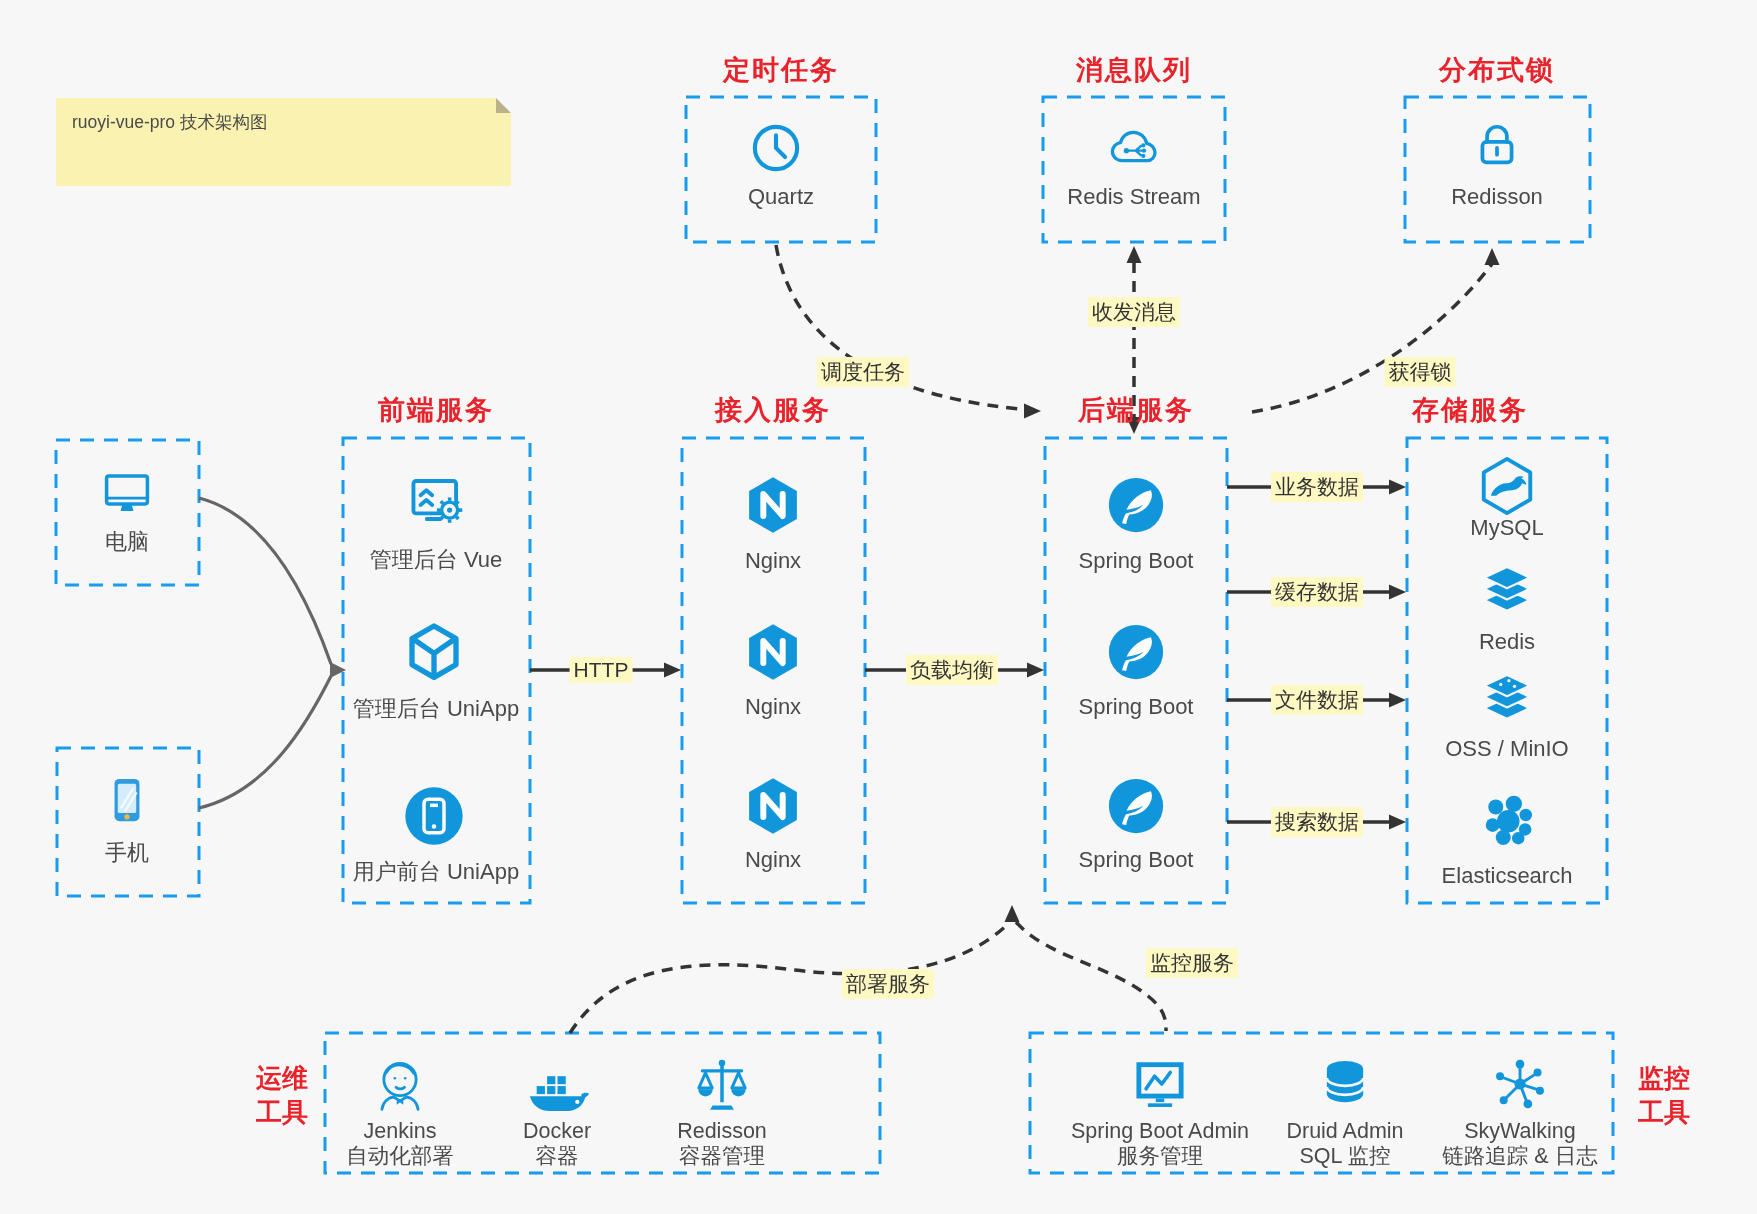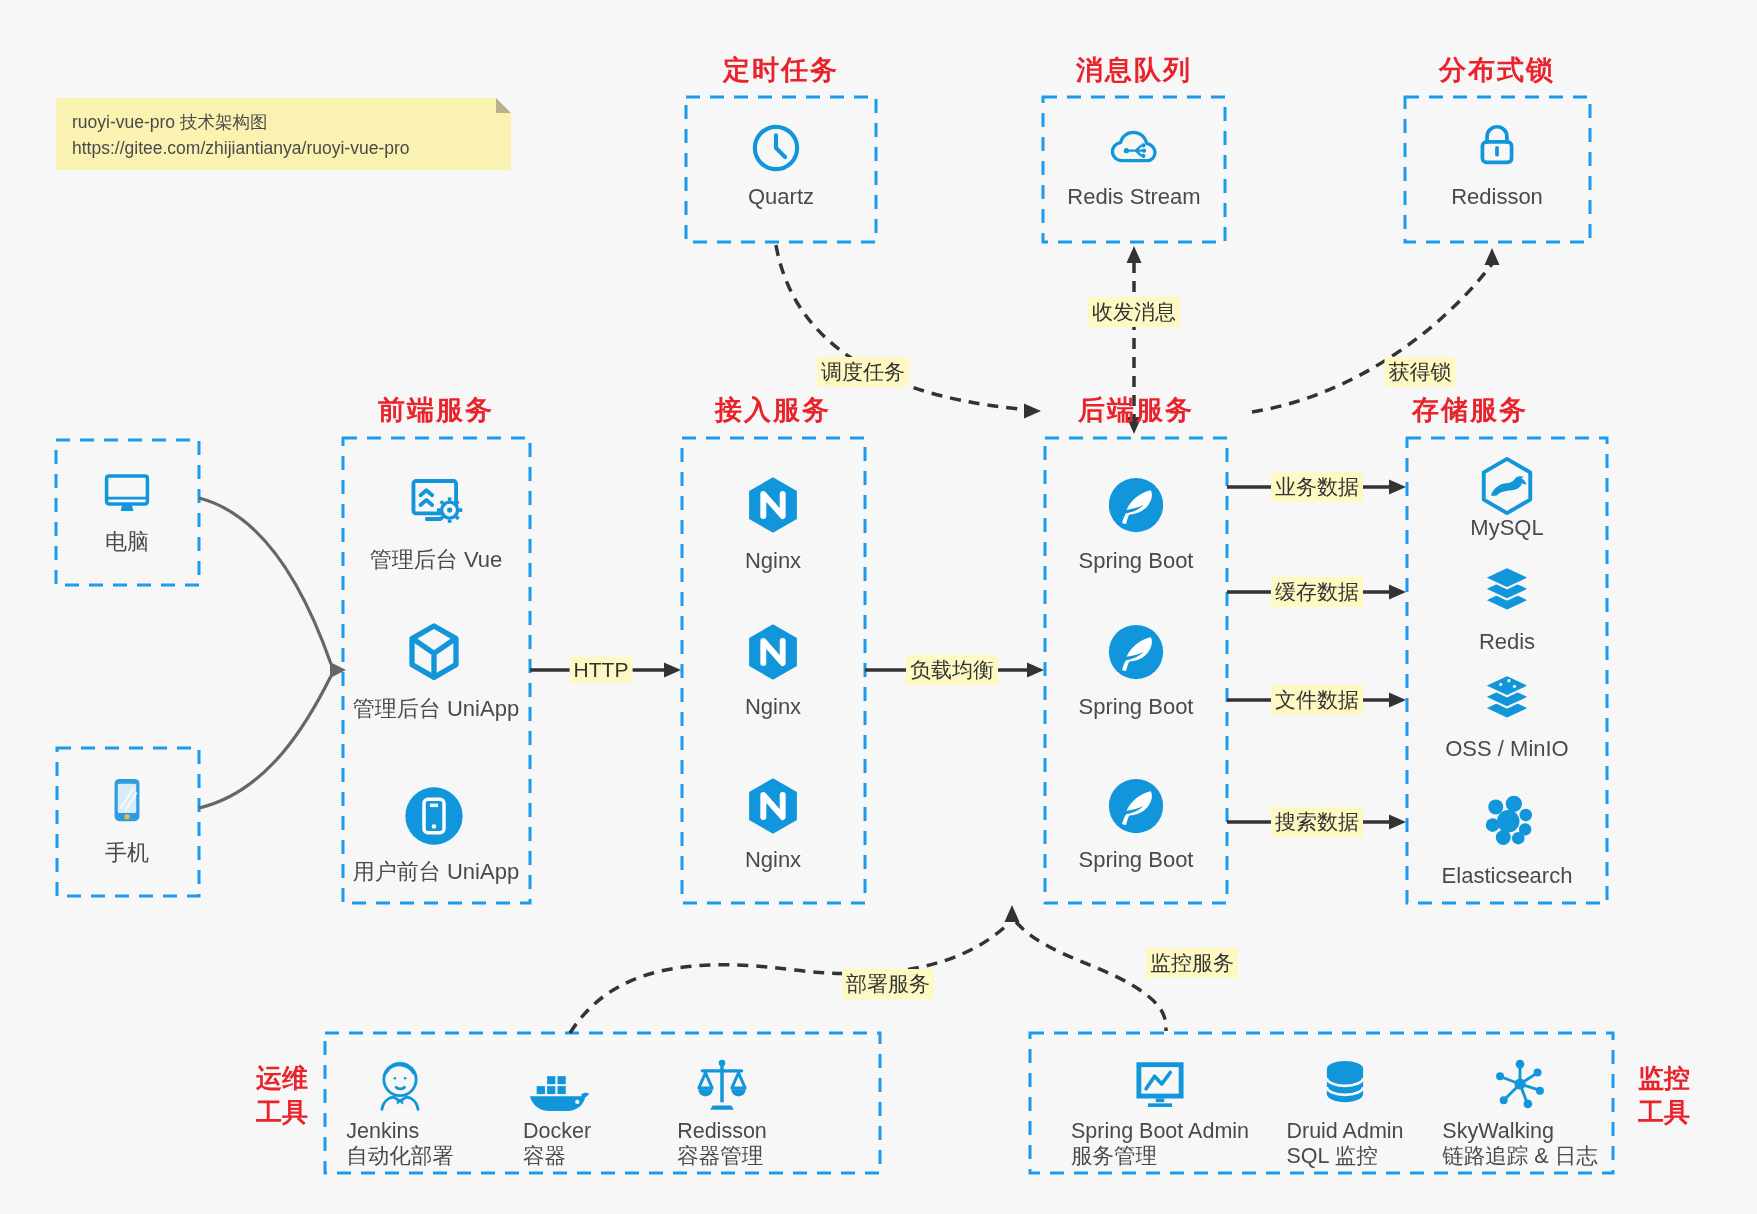--- a/index.html
+++ b/index.html
@@ -1,30 +1,30 @@
 <!DOCTYPE html>
 <html><head>
 <meta charset="utf-8">
 <style>
   html,body{margin:0;padding:0;background:#f7f7f7;}
   .canvas{position:relative;width:1757px;height:1214px;background:#f7f7f7;
           font-family:"Liberation Sans","DejaVu Sans",sans-serif;overflow:hidden;}
   svg.overlay{position:absolute;left:0;top:0;z-index:1;}
-  .note{position:absolute;left:56px;top:98px;width:455px;height:72px;background:#faf2b0;z-index:2;}
+  .note{position:absolute;left:56px;top:98px;width:455px;height:88px;background:#faf2b0;z-index:2;}
   .note-text{padding:11px 16px;font-size:17.5px;line-height:1.5;color:#4a4a4a;white-space:nowrap;}
   .note-cut{position:absolute;top:0;right:0;width:0;height:0;border-top:16px solid #f7f7f7;border-left:16px solid transparent;}
   .note-fold{position:absolute;top:0;right:0;width:0;height:0;border-bottom:15px solid #b9b28b;border-right:15px solid transparent;}
   .col-title{position:absolute;transform:translateX(-50%);color:#e8232b;font-weight:bold;
              font-size:27px;letter-spacing:2px;white-space:nowrap;z-index:2;}
   .side-title{position:absolute;transform:translateX(-50%);color:#e8232b;font-weight:bold;
               font-size:26px;line-height:1.3;text-align:center;white-space:nowrap;z-index:2;}
   .node-label{position:absolute;transform:translateX(-50%);font-size:22px;color:#4a4a4a;
               white-space:nowrap;z-index:2;}
   .node-label2{position:absolute;transform:translateX(-50%);font-size:21.5px;color:#4a4a4a;
-               line-height:25px;white-space:nowrap;z-index:2;}
+               text-align:center;line-height:25px;white-space:nowrap;z-index:2;}
   .edge-label{position:absolute;transform:translate(-50%,-50%);background:#fef9c3;padding:1px 4px;
               font-size:21px;color:#333;white-space:nowrap;z-index:2;}
   .icon{position:absolute;transform:translate(-50%,-50%);z-index:2;line-height:0;}
 </style>
 </head>
 <body>
 
 <div class="canvas">
 
   <svg class="overlay" width="1757" height="1214" viewBox="0 0 1757 1214">
@@ -77,21 +77,20 @@
       <polygon points="1134,246 1126.5,263 1141.5,263"></polygon>
       <polygon points="1134,434 1126.5,417 1141.5,417"></polygon>
       <polygon points="1492,248 1484.5,265 1499.5,265"></polygon>
       <polygon points="1012,905 1004.5,922 1019.5,922"></polygon>
     </g>
   </svg>
 
   <div class="note">
     <div class="note-text">
       <div>ruoyi-vue-pro 技术架构图</div>
-      <div>https://gitee.com/zhijiantianya/ruoyi-vue-pro</div>
     </div>
     <div class="note-cut"></div>
     <div class="note-fold"></div>
   </div>
 
   <div class="col-title" style="left:781px;top:52px">定时任务</div>
   <div class="col-title" style="left:1134px;top:52px">消息队列</div>
   <div class="col-title" style="left:1497px;top:52px">分布式锁</div>
   <div class="col-title" style="left:436px;top:392px">前端服务</div>
   <div class="col-title" style="left:773px;top:392px">接入服务</div>

